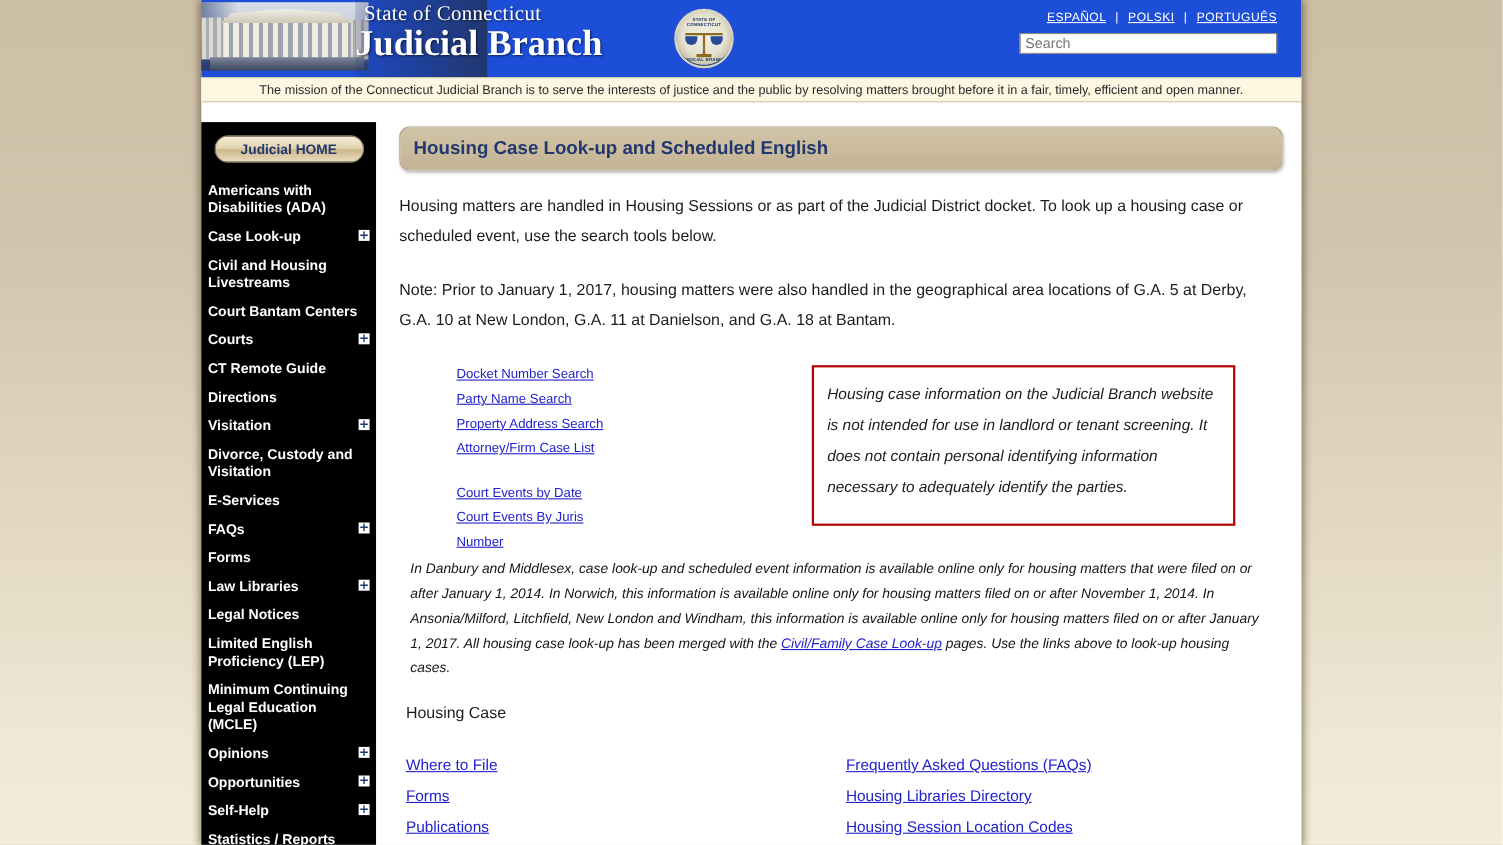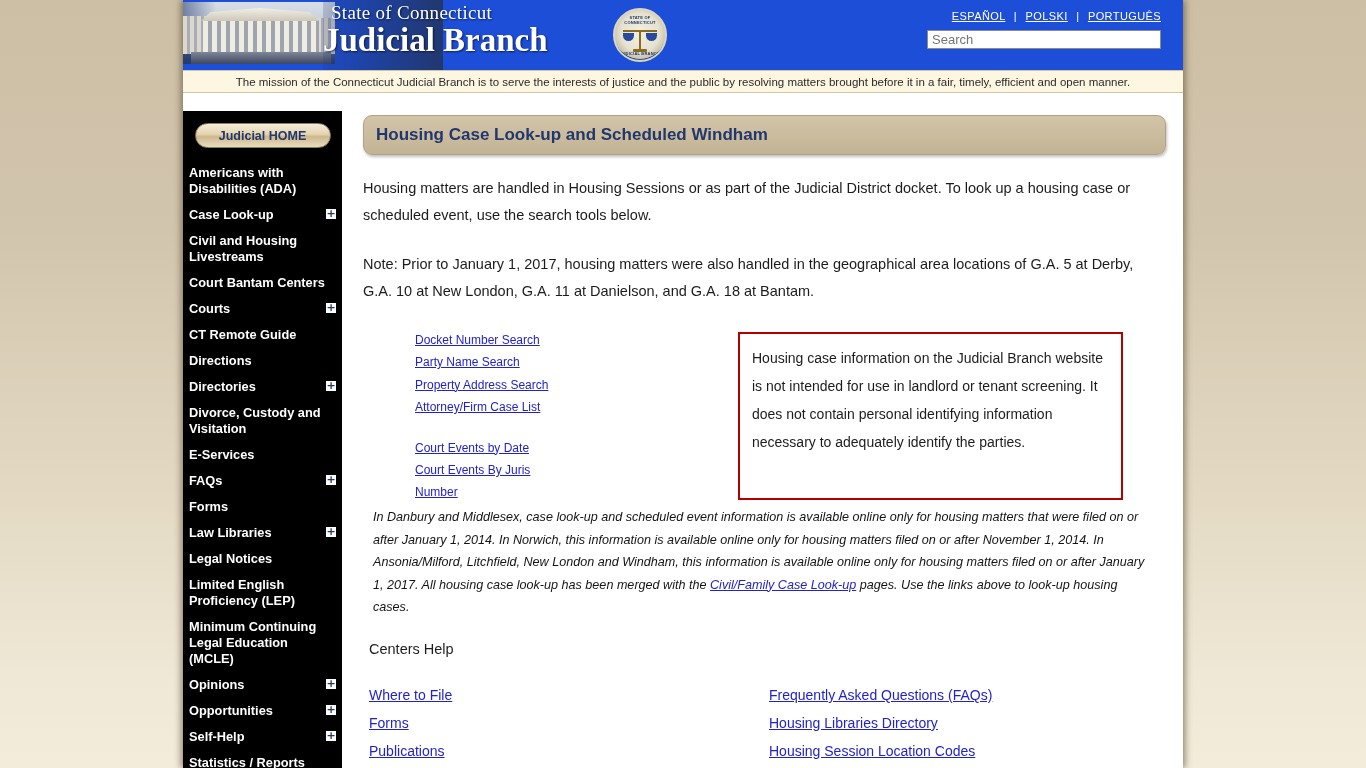--- a/index.html
+++ b/index.html
@@ -184,24 +184,24 @@
   #link-col { position:absolute; left: 52px; top: 2px; width: 280px; }
   #link-col a, .help-link {
     display:block;
     color:#2222cc; text-decoration: underline;
     font-size: 12px; line-height: 22.4px;
   }
   #link-col .gap { height: 18px; }
 
   #warn-box {
     position:absolute; left: 375px; top: 5px;
-    width: 385px; height: 168px;
+    width: 385px; height: 146px;
     border: 2px solid #b30000;
     padding: 10px 12px 0 12px;
-    font-size: 14px; line-height: 28px; color:#1c1c1c;
+    font-size: 14px; line-height: 28px; color:#1c1c1c;font-style:italic;
   }
 
   #italic-note {
     font-size: 12.6px; font-weight: normal; font-style: italic;
     color:#141414; line-height: 22.6px;
     margin: 0 14px 22px 10px;
   }
   #italic-note a { color:#2222cc; text-decoration: underline; }
 
   #help-title { font-size: 14.5px; color:#1c1c1c; margin: 0 0 24px 6px; }
@@ -265,40 +265,40 @@
         <span>Judicial HOME</span>
       </div>
       <div id="nav-list">
           <div class="nav-item"><span>Americans with Disabilities (ADA)</span></div>
           <div class="nav-item"><span>Case Look-up</span><span class="nav-plus">+</span></div>
           <div class="nav-item"><span>Civil and Housing Livestreams</span></div>
           <div class="nav-item"><span>Court Bantam Centers</span></div>
           <div class="nav-item"><span>Courts</span><span class="nav-plus">+</span></div>
           <div class="nav-item"><span>CT Remote Guide</span></div>
           <div class="nav-item"><span>Directions</span></div>
-          <div class="nav-item"><span>Directories</span><span class="nav-plus">+</span></div>
+          <div class="nav-item"><span>Visitation</span><span class="nav-plus">+</span></div>
           <div class="nav-item"><span>Divorce, Custody and Visitation</span></div>
           <div class="nav-item"><span>E-Services</span></div>
           <div class="nav-item"><span>FAQs</span><span class="nav-plus">+</span></div>
           <div class="nav-item"><span>Forms</span></div>
           <div class="nav-item"><span>Law Libraries</span><span class="nav-plus">+</span></div>
           <div class="nav-item"><span>Legal Notices</span></div>
           <div class="nav-item"><span>Limited English Proficiency (LEP)</span></div>
           <div class="nav-item"><span>Minimum Continuing Legal Education (MCLE)</span></div>
           <div class="nav-item"><span>Opinions</span><span class="nav-plus">+</span></div>
           <div class="nav-item"><span>Opportunities</span><span class="nav-plus">+</span></div>
           <div class="nav-item"><span>Self-Help</span><span class="nav-plus">+</span></div>
           <div class="nav-item"><span>Statistics / Reports</span></div>
         </div>
     </div>
 
     <div id="content">
 
       <div id="page-title-band">
-        <h1>Housing Case Look-up and Scheduled Windham</h1>
+        <h1>Housing Case Look-up and Scheduled English</h1>
       </div>
 
       <p class="para">Housing matters are handled in Housing Sessions or as part of the Judicial District docket. To look up a housing case or scheduled event, use the search tools below.</p>
       <p class="para">Note: Prior to January 1, 2017, housing matters were also handled in the geographical area locations of G.A. 5 at Derby, G.A. 10 at New London, G.A. 11 at Danielson, and G.A. 18 at Bantam.</p>
 
       <div id="mid-row">
         <div id="link-col">
           <a href="#">Docket Number Search</a>
           <a href="#">Party Name Search</a>
           <a href="#">Property Address Search</a>
@@ -310,21 +310,21 @@
 
         <div id="warn-box">
           <span>Housing case information on the Judicial Branch website is not intended for use in landlord or tenant screening. It does not contain personal identifying information necessary to adequately identify the parties.</span>
         </div>
       </div>
 
       <p id="italic-note">
         <span>In Danbury and Middlesex, case look-up and scheduled event information is available online only for housing matters that were filed on or after January 1, 2014. In Norwich, this information is available online only for housing matters filed on or after November 1, 2014. In Ansonia/Milford, Litchfield, New London and Windham, this information is available online only for housing matters filed on or after January 1, 2017. All housing case look-up has been merged with the </span><a href="#">Civil/Family Case Look-up</a><span> pages. Use the links above to look-up housing cases.</span>
       </p>
 
-      <p id="help-title">Centers Help</p>
+      <p id="help-title">Housing Case</p>
 
       <div id="help-cols">
         <div id="help-left">
           <a class="help-link" href="#">Where to File</a>
           <a class="help-link" href="#">Forms</a>
           <a class="help-link" href="#">Publications</a>
         </div>
         <div id="help-right">
           <a class="help-link" href="#">Frequently Asked Questions (FAQs)</a>
           <a class="help-link" href="#">Housing Libraries Directory</a>

